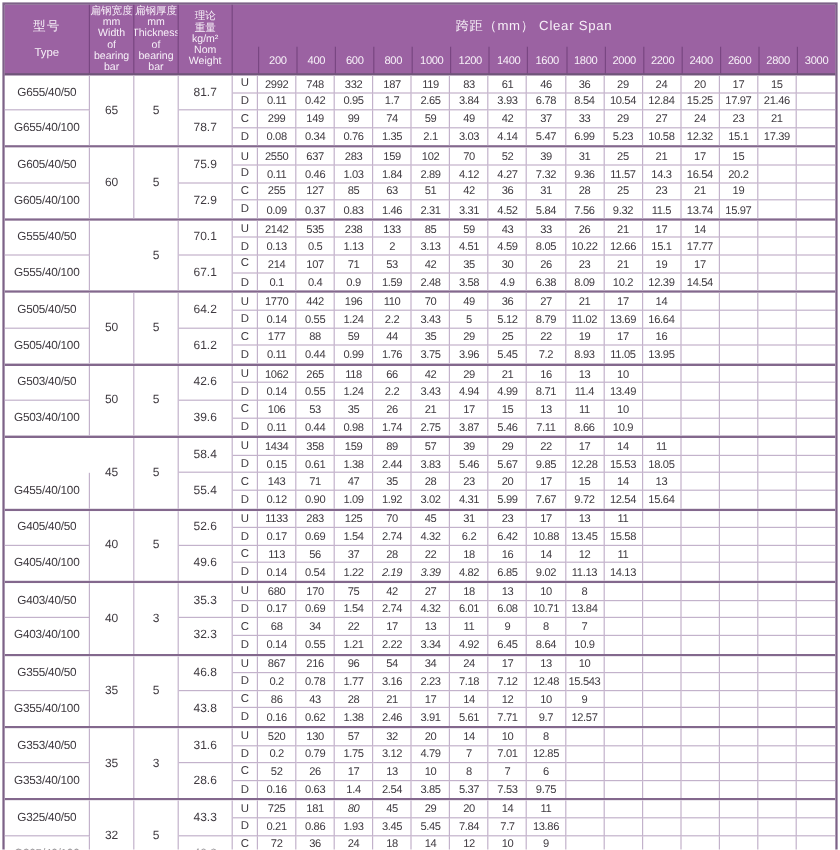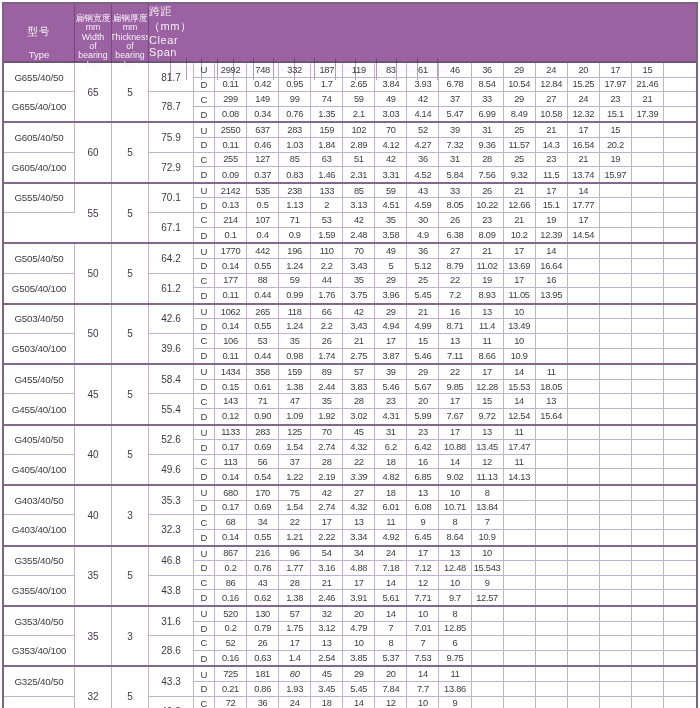--- a/index.html
+++ b/index.html
@@ -65,20 +65,25 @@
 Width
 of
 bearing
 bar</div>
     <div class="hcell pre">扁钢厚度
 mm
 Thickness
 of
 bearing
 bar</div>
+    <div class="hcell pre">理论
+重量
+kg/m²
+Nom
+Weight</div>
     <div class="hspan">
       <div class="hspan-title">跨距（mm） Clear Span</div>
       <div class="hspan-nums" id="span-nums">
           <div class="hnum spacer"></div>
           <div class="hnum">200</div>
           <div class="hnum">400</div>
           <div class="hnum">600</div>
           <div class="hnum">800</div>
           <div class="hnum">1000</div>
           <div class="hnum">1200</div>
@@ -153,21 +158,21 @@
         <div class="cell marker-cell bnone" style="grid-area: 4 / 5 / span 1;">D</div>
         <div class="cell val bnone" style="grid-area: 4 / 6 / span 1;">0.08</div>
         <div class="cell val bnone" style="grid-area: 4 / 7 / span 1;">0.34</div>
         <div class="cell val bnone" style="grid-area: 4 / 8 / span 1;">0.76</div>
         <div class="cell val bnone" style="grid-area: 4 / 9 / span 1;">1.35</div>
         <div class="cell val bnone" style="grid-area: 4 / 10 / span 1;">2.1</div>
         <div class="cell val bnone" style="grid-area: 4 / 11 / span 1;">3.03</div>
         <div class="cell val bnone" style="grid-area: 4 / 12 / span 1;">4.14</div>
         <div class="cell val bnone" style="grid-area: 4 / 13 / span 1;">5.47</div>
         <div class="cell val bnone" style="grid-area: 4 / 14 / span 1;">6.99</div>
-        <div class="cell val bnone" style="grid-area: 4 / 15 / span 1;">8.49</div>
+        <div class="cell val bnone" style="grid-area: 4 / 15 / span 1;">5.23</div>
         <div class="cell val bnone" style="grid-area: 4 / 16 / span 1;">10.58</div>
         <div class="cell val bnone" style="grid-area: 4 / 17 / span 1;">12.32</div>
         <div class="cell val bnone" style="grid-area: 4 / 18 / span 1;">15.1</div>
         <div class="cell val bnone" style="grid-area: 4 / 19 / span 1;">17.39</div>
         <div class="cell val bnone rnone" style="grid-area: 4 / 20 / span 1;"></div>
       </div>
       <div class="block">
         <div class="cell num-cell bnone" style="grid-area: 1 / 2 / span 4;">60</div>
         <div class="cell num-cell bnone" style="grid-area: 1 / 3 / span 4;">5</div>
         <div class="cell type-cell" style="grid-area: 1 / 1 / span 2;">G605/40/50</div>
@@ -233,21 +238,20 @@
         <div class="cell val bnone" style="grid-area: 4 / 13 / span 1;">5.84</div>
         <div class="cell val bnone" style="grid-area: 4 / 14 / span 1;">7.56</div>
         <div class="cell val bnone" style="grid-area: 4 / 15 / span 1;">9.32</div>
         <div class="cell val bnone" style="grid-area: 4 / 16 / span 1;">11.5</div>
         <div class="cell val bnone" style="grid-area: 4 / 17 / span 1;">13.74</div>
         <div class="cell val bnone" style="grid-area: 4 / 18 / span 1;">15.97</div>
         <div class="cell val bnone" style="grid-area: 4 / 19 / span 1;"></div>
         <div class="cell val bnone rnone" style="grid-area: 4 / 20 / span 1;"></div>
       </div>
       <div class="block">
-        <div class="cell num-cell bnone" style="grid-area: 1 / 2 / span 4;">55</div>
         <div class="cell num-cell bnone" style="grid-area: 1 / 3 / span 4;">5</div>
         <div class="cell type-cell" style="grid-area: 1 / 1 / span 2;">G555/40/50</div>
         <div class="cell num-cell" style="grid-area: 1 / 4 / span 2;">70.1</div>
         <div class="cell marker-cell" style="grid-area: 1 / 5 / span 1;">U</div>
         <div class="cell val" style="grid-area: 1 / 6 / span 1;">2142</div>
         <div class="cell val" style="grid-area: 1 / 7 / span 1;">535</div>
         <div class="cell val" style="grid-area: 1 / 8 / span 1;">238</div>
         <div class="cell val" style="grid-area: 1 / 9 / span 1;">133</div>
         <div class="cell val" style="grid-area: 1 / 10 / span 1;">85</div>
         <div class="cell val" style="grid-area: 1 / 11 / span 1;">59</div>
@@ -269,20 +273,21 @@
         <div class="cell val" style="grid-area: 2 / 11 / span 1;">4.51</div>
         <div class="cell val" style="grid-area: 2 / 12 / span 1;">4.59</div>
         <div class="cell val" style="grid-area: 2 / 13 / span 1;">8.05</div>
         <div class="cell val" style="grid-area: 2 / 14 / span 1;">10.22</div>
         <div class="cell val" style="grid-area: 2 / 15 / span 1;">12.66</div>
         <div class="cell val" style="grid-area: 2 / 16 / span 1;">15.1</div>
         <div class="cell val" style="grid-area: 2 / 17 / span 1;">17.77</div>
         <div class="cell val" style="grid-area: 2 / 18 / span 1;"></div>
         <div class="cell val" style="grid-area: 2 / 19 / span 1;"></div>
         <div class="cell val rnone" style="grid-area: 2 / 20 / span 1;"></div>
+        <div class="cell type-cell bnone" style="grid-area: 3 / 1 / span 2;">G555/40/100</div>
         <div class="cell num-cell bnone" style="grid-area: 3 / 4 / span 2;">67.1</div>
         <div class="cell marker-cell" style="grid-area: 3 / 5 / span 1;">C</div>
         <div class="cell val" style="grid-area: 3 / 6 / span 1;">214</div>
         <div class="cell val" style="grid-area: 3 / 7 / span 1;">107</div>
         <div class="cell val" style="grid-area: 3 / 8 / span 1;">71</div>
         <div class="cell val" style="grid-area: 3 / 9 / span 1;">53</div>
         <div class="cell val" style="grid-area: 3 / 10 / span 1;">42</div>
         <div class="cell val" style="grid-area: 3 / 11 / span 1;">35</div>
         <div class="cell val" style="grid-area: 3 / 12 / span 1;">30</div>
         <div class="cell val" style="grid-area: 3 / 13 / span 1;">26</div>
@@ -450,21 +455,20 @@
         <div class="cell val bnone" style="grid-area: 4 / 15 / span 1;">10.9</div>
         <div class="cell val bnone" style="grid-area: 4 / 16 / span 1;"></div>
         <div class="cell val bnone" style="grid-area: 4 / 17 / span 1;"></div>
         <div class="cell val bnone" style="grid-area: 4 / 18 / span 1;"></div>
         <div class="cell val bnone" style="grid-area: 4 / 19 / span 1;"></div>
         <div class="cell val bnone rnone" style="grid-area: 4 / 20 / span 1;"></div>
       </div>
       <div class="block">
         <div class="cell num-cell bnone" style="grid-area: 1 / 2 / span 4;">45</div>
         <div class="cell num-cell bnone" style="grid-area: 1 / 3 / span 4;">5</div>
-        <div class="cell type-cell" style="grid-area: 1 / 1 / span 2;">G455/40/50</div>
         <div class="cell num-cell" style="grid-area: 1 / 4 / span 2;">58.4</div>
         <div class="cell marker-cell" style="grid-area: 1 / 5 / span 1;">U</div>
         <div class="cell val" style="grid-area: 1 / 6 / span 1;">1434</div>
         <div class="cell val" style="grid-area: 1 / 7 / span 1;">358</div>
         <div class="cell val" style="grid-area: 1 / 8 / span 1;">159</div>
         <div class="cell val" style="grid-area: 1 / 9 / span 1;">89</div>
         <div class="cell val" style="grid-area: 1 / 10 / span 1;">57</div>
         <div class="cell val" style="grid-area: 1 / 11 / span 1;">39</div>
         <div class="cell val" style="grid-area: 1 / 12 / span 1;">29</div>
         <div class="cell val" style="grid-area: 1 / 13 / span 1;">22</div>
@@ -550,21 +554,21 @@
         <div class="cell marker-cell" style="grid-area: 2 / 5 / span 1;">D</div>
         <div class="cell val" style="grid-area: 2 / 6 / span 1;">0.17</div>
         <div class="cell val" style="grid-area: 2 / 7 / span 1;">0.69</div>
         <div class="cell val" style="grid-area: 2 / 8 / span 1;">1.54</div>
         <div class="cell val" style="grid-area: 2 / 9 / span 1;">2.74</div>
         <div class="cell val" style="grid-area: 2 / 10 / span 1;">4.32</div>
         <div class="cell val" style="grid-area: 2 / 11 / span 1;">6.2</div>
         <div class="cell val" style="grid-area: 2 / 12 / span 1;">6.42</div>
         <div class="cell val" style="grid-area: 2 / 13 / span 1;">10.88</div>
         <div class="cell val" style="grid-area: 2 / 14 / span 1;">13.45</div>
-        <div class="cell val" style="grid-area: 2 / 15 / span 1;">17.47</div>
+        <div class="cell val" style="grid-area: 2 / 15 / span 1;">15.58</div>
         <div class="cell val" style="grid-area: 2 / 16 / span 1;"></div>
         <div class="cell val" style="grid-area: 2 / 17 / span 1;"></div>
         <div class="cell val" style="grid-area: 2 / 18 / span 1;"></div>
         <div class="cell val" style="grid-area: 2 / 19 / span 1;"></div>
         <div class="cell val rnone" style="grid-area: 2 / 20 / span 1;"></div>
         <div class="cell type-cell bnone" style="grid-area: 3 / 1 / span 2;">G405/40/100</div>
         <div class="cell num-cell bnone" style="grid-area: 3 / 4 / span 2;">49.6</div>
         <div class="cell marker-cell" style="grid-area: 3 / 5 / span 1;">C</div>
         <div class="cell val" style="grid-area: 3 / 6 / span 1;">113</div>
         <div class="cell val" style="grid-area: 3 / 7 / span 1;">56</div>
@@ -578,21 +582,21 @@
         <div class="cell val" style="grid-area: 3 / 15 / span 1;">11</div>
         <div class="cell val" style="grid-area: 3 / 16 / span 1;"></div>
         <div class="cell val" style="grid-area: 3 / 17 / span 1;"></div>
         <div class="cell val" style="grid-area: 3 / 18 / span 1;"></div>
         <div class="cell val" style="grid-area: 3 / 19 / span 1;"></div>
         <div class="cell val rnone" style="grid-area: 3 / 20 / span 1;"></div>
         <div class="cell marker-cell bnone" style="grid-area: 4 / 5 / span 1;">D</div>
         <div class="cell val bnone" style="grid-area: 4 / 6 / span 1;">0.14</div>
         <div class="cell val bnone" style="grid-area: 4 / 7 / span 1;">0.54</div>
         <div class="cell val bnone" style="grid-area: 4 / 8 / span 1;">1.22</div>
-        <div class="cell val bnone" style="grid-area: 4 / 9 / span 1;">2.19</div>
+        <div class="cell val bnone" style="grid-area: 4 / 9 / span 1; font-style: italic;">2.19</div>
         <div class="cell val bnone" style="grid-area: 4 / 10 / span 1; font-style: italic;">3.39</div>
         <div class="cell val bnone" style="grid-area: 4 / 11 / span 1;">4.82</div>
         <div class="cell val bnone" style="grid-area: 4 / 12 / span 1;">6.85</div>
         <div class="cell val bnone" style="grid-area: 4 / 13 / span 1;">9.02</div>
         <div class="cell val bnone" style="grid-area: 4 / 14 / span 1;">11.13</div>
         <div class="cell val bnone" style="grid-area: 4 / 15 / span 1;">14.13</div>
         <div class="cell val bnone" style="grid-area: 4 / 16 / span 1;"></div>
         <div class="cell val bnone" style="grid-area: 4 / 17 / span 1;"></div>
         <div class="cell val bnone" style="grid-area: 4 / 18 / span 1;"></div>
         <div class="cell val bnone" style="grid-area: 4 / 19 / span 1;"></div>
@@ -689,21 +693,21 @@
         <div class="cell val" style="grid-area: 1 / 16 / span 1;"></div>
         <div class="cell val" style="grid-area: 1 / 17 / span 1;"></div>
         <div class="cell val" style="grid-area: 1 / 18 / span 1;"></div>
         <div class="cell val" style="grid-area: 1 / 19 / span 1;"></div>
         <div class="cell val rnone" style="grid-area: 1 / 20 / span 1;"></div>
         <div class="cell marker-cell" style="grid-area: 2 / 5 / span 1;">D</div>
         <div class="cell val" style="grid-area: 2 / 6 / span 1;">0.2</div>
         <div class="cell val" style="grid-area: 2 / 7 / span 1;">0.78</div>
         <div class="cell val" style="grid-area: 2 / 8 / span 1;">1.77</div>
         <div class="cell val" style="grid-area: 2 / 9 / span 1;">3.16</div>
-        <div class="cell val" style="grid-area: 2 / 10 / span 1;">4.88</div>
+        <div class="cell val" style="grid-area: 2 / 10 / span 1;">2.23</div>
         <div class="cell val" style="grid-area: 2 / 11 / span 1;">7.18</div>
         <div class="cell val" style="grid-area: 2 / 12 / span 1;">7.12</div>
         <div class="cell val" style="grid-area: 2 / 13 / span 1;">12.48</div>
         <div class="cell val" style="grid-area: 2 / 14 / span 1;">15.543</div>
         <div class="cell val" style="grid-area: 2 / 15 / span 1;"></div>
         <div class="cell val" style="grid-area: 2 / 16 / span 1;"></div>
         <div class="cell val" style="grid-area: 2 / 17 / span 1;"></div>
         <div class="cell val" style="grid-area: 2 / 18 / span 1;"></div>
         <div class="cell val" style="grid-area: 2 / 19 / span 1;"></div>
         <div class="cell val rnone" style="grid-area: 2 / 20 / span 1;"></div>

